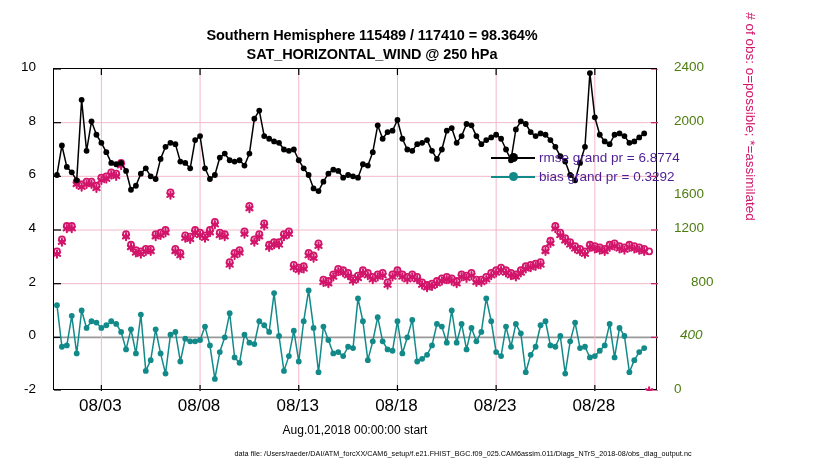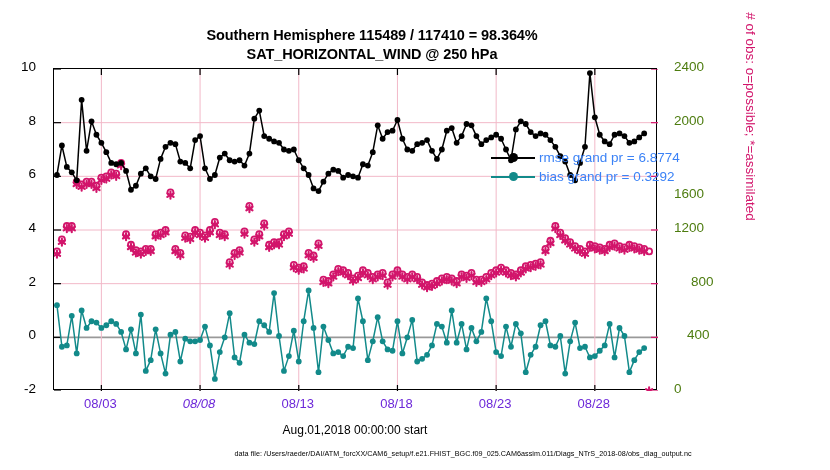--- a/index.html
+++ b/index.html
@@ -34,21 +34,21 @@
   }
   .ytick-right{
     position:absolute;left:0;width:46px;text-align:left;
     font-size:13.5px;color:#4d7c0f;line-height:1;
   }
   .yticks-left-wrap{position:absolute;left:0px;top:68px;width:47px;height:322px;}
   .yticks-right-wrap{position:absolute;left:663px;top:68px;width:50px;height:322px;}
 
   .xtick{
     position:absolute;top:0;width:70px;margin-left:-35px;text-align:center;
-    font-size:13px;color:#6d28d9;
+    font-size:17px;color:#000000;
   }
   .xticks-wrap{position:absolute;left:53px;top:396px;width:604px;height:20px;}
 
   .xaxis-title{
     position:absolute;left:53px;top:423px;width:604px;text-align:center;
     font-size:12px;color:#000;
   }
 
   .footer{
     position:absolute;left:12px;top:449px;width:830px;text-align:center;
@@ -66,21 +66,21 @@
     position:absolute;left:0;top:8px;width:44px;height:2px;
   }
   .legend-swatch.black{background:#000;}
   .legend-swatch.teal{background:#128a8a;}
   .legend-dot{
     position:absolute;left:18px;top:4px;width:9px;height:9px;border-radius:50%;
   }
   .legend-dot.black{background:#000;}
   .legend-dot.teal{background:#128a8a;}
   .legend-text{
-    position:absolute;left:48px;top:0px;font-size:13.5px;color:#3b82f6;
+    position:absolute;left:48px;top:0px;font-size:13.5px;color:#4c1d95;
     line-height:17px;
   }
 </style>
 </head>
 <body>
 
 <div class="figure">
 
   <div class="title-block">
     <span class="title-line">Southern Hemisphere 115489 / 117410 = 98.364%</span>
@@ -92,21 +92,21 @@
       <div class="ytick-left" style="top: 260.333px; right: 11px;">0</div>
       <div class="ytick-left" style="top: 206.667px; right: 11px;">2</div>
       <div class="ytick-left" style="top: 153px; right: 11px;">4</div>
       <div class="ytick-left" style="top: 99.3333px; right: 11px;">6</div>
       <div class="ytick-left" style="top: 45.6667px; right: 11px;">8</div>
       <div class="ytick-left" style="top: -8px; right: 11px;">10</div>
     </div>
 
   <div class="yticks-right-wrap" id="yticks-right">
       <div class="ytick-right" style="top: 314px; left: 11px;">0</div>
-      <div class="ytick-right" style="top: 260.333px; left: 24px;">400</div>
+      <div class="ytick-right" style="top: 260.333px; left: 17px; font-style: italic;">400</div>
       <div class="ytick-right" style="top: 206.667px; left: 28px;">800</div>
       <div class="ytick-right" style="top: 153px; left: 11px;">1200</div>
       <div class="ytick-right" style="top: 99.3333px; left: 11px; margin-top: 20px;">1600</div>
       <div class="ytick-right" style="top: 45.6667px; left: 11px;">2000</div>
       <div class="ytick-right" style="top: -8px; left: 11px;">2400</div>
     </div>
 
   <div class="ylabel-right"># of obs: o=possible; *=assimilated</div>
 
   <div class="plot-frame">
@@ -1127,21 +1127,21 @@
       <div class="legend-row r1">
         <span class="legend-swatch teal"></span>
         <span class="legend-dot teal"></span>
         <span class="legend-text">bias grand pr = 0.3292</span>
       </div>
     </div>
   </div>
 
   <div class="xticks-wrap" id="xticks">
       <div class="xtick" style="left: 47.3725px;">08/03</div>
-      <div class="xtick" style="left: 146.065px; font-style: italic;">08/08</div>
+      <div class="xtick" style="left: 146.065px;">08/08</div>
       <div class="xtick" style="left: 244.758px;">08/13</div>
       <div class="xtick" style="left: 343.451px;">08/18</div>
       <div class="xtick" style="left: 442.144px;">08/23</div>
       <div class="xtick" style="left: 540.837px;">08/28</div>
     </div>
 
   <div class="xaxis-title">Aug.01,2018 00:00:00 start</div>
 
   <div class="footer">data file: /Users/raeder/DAI/ATM_forcXX/CAM6_setup/f.e21.FHIST_BGC.f09_025.CAM6assim.011/Diags_NTrS_2018-08/obs_diag_output.nc</div>
 

